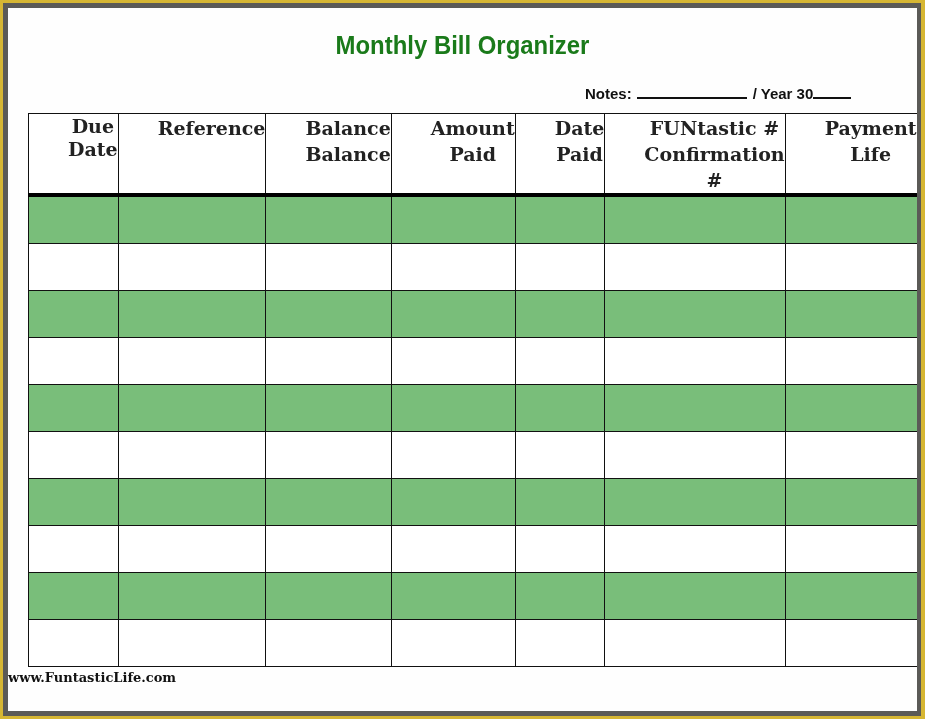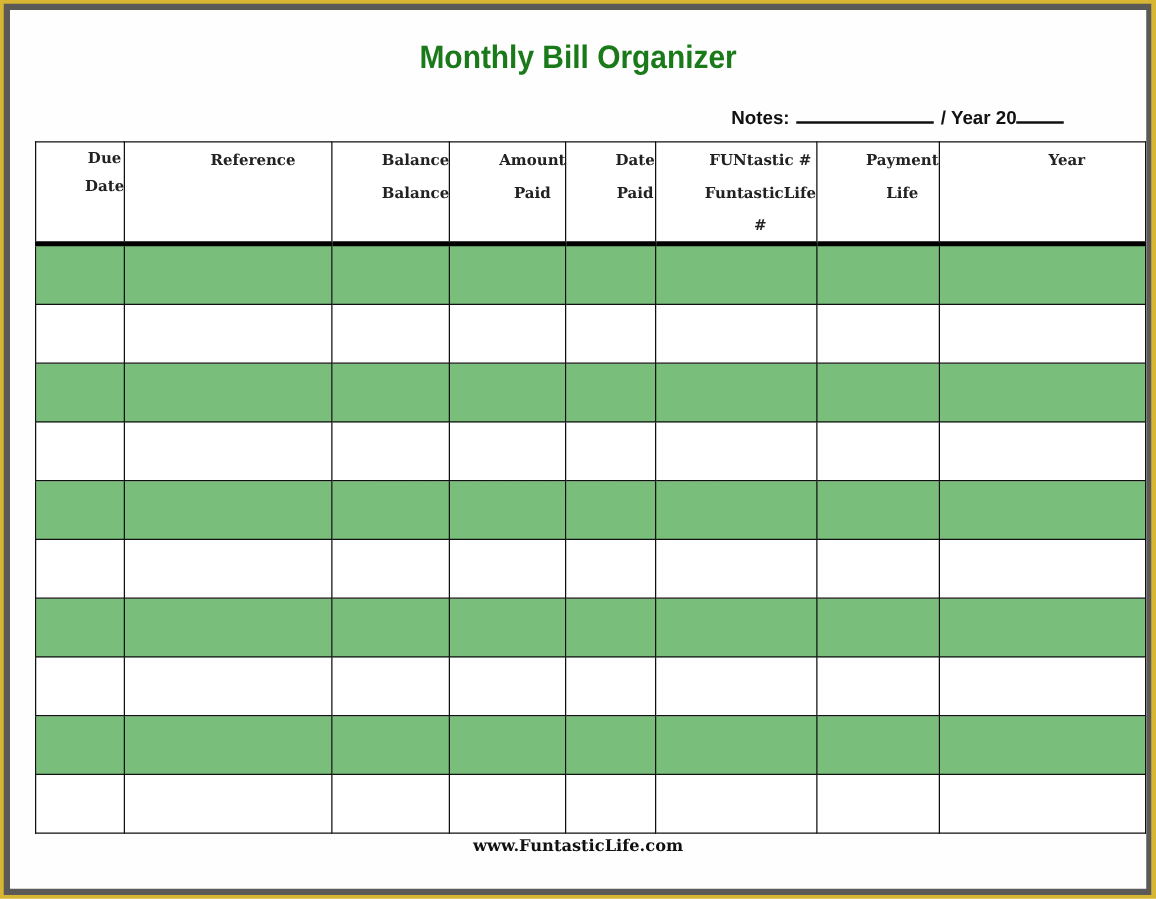--- a/index.html
+++ b/index.html
@@ -42,21 +42,21 @@
     table-layout: fixed;
   }
   table.bills th, table.bills td {
     border: 1px solid #111;
     padding: 0;
   }
   table.bills th {
     height: 64px;
     vertical-align: top;
     font-family: "DejaVu Serif", serif;
-    font-weight: bold; font-size: 12px; color: #222;
+    font-weight: bold; font-size: 19px; color: #222;
     line-height: 26px;
     padding-top: 1px;
     background: #fff;
     border-bottom: 4px solid #000;
     padding-left: 39px;
   }
   table.bills th .l1 { display: block; }
   table.bills th .l2 { display: block; }
   table.bills th.two-line-tight { line-height: 23px; }
   table.bills td { height: 46px; }
@@ -75,40 +75,39 @@
     letter-spacing: 1px;
   }
   .wm-script {
     position: absolute; left: 10px; top: 150px; width: 460px;
     text-align: center;
     font-family: "DejaVu Serif", serif; font-style: italic;
     font-size: 56px; color: rgba(120,200,120,0.10);
   }
   .footer {
     position: absolute; left: 0; width: 100%; top: 662px;
-    text-align: center;
     font-family: "DejaVu Serif", serif; font-weight: bold;
     font-size: 13px; color: #111;
   }
   .footer-faint {
     position: absolute; left: 32px; top: 659px;
     font-family: "Liberation Sans", sans-serif; font-size: 10px;
     color: rgba(0,0,0,0.05);
   }
 </style>
 </head>
 <body>
 
 <div class="frame-dark"></div>
 <div class="page">
 
   <div class="title">Monthly Bill Organizer</div>
 
   <div class="month-line">
-    <span>Notes:</span><span class="blank month"></span><span>/ Year 20</span><span class="blank year"></span>
+    <span>Notes:</span><span class="blank month"></span><span>/ Year 30</span><span class="blank year"></span>
   </div>
 
   <div class="watermark">
     <div class="wm-main">FUNtastic</div>
     <div class="wm-script">Life.com</div>
   </div>
 
   <table class="bills">
     <colgroup>
       <col style="width:71px">
@@ -136,21 +135,21 @@
         <th>
           <span class="l1">Amount</span>
           <span class="l2">Paid</span>
         </th>
         <th>
           <span class="l1">Date</span>
           <span class="l2">Paid</span>
         </th>
         <th>
           <span class="l1">FUNtastic #</span>
-          <span class="l2">FuntasticLife #</span>
+          <span class="l2">Confirmation #</span>
         </th>
         <th>
           <span class="l1">Payment</span>
           <span class="l2">Life</span>
         </th>
         <th>
           <span class="l1">Year</span>
         </th>
       </tr>
     </thead>

